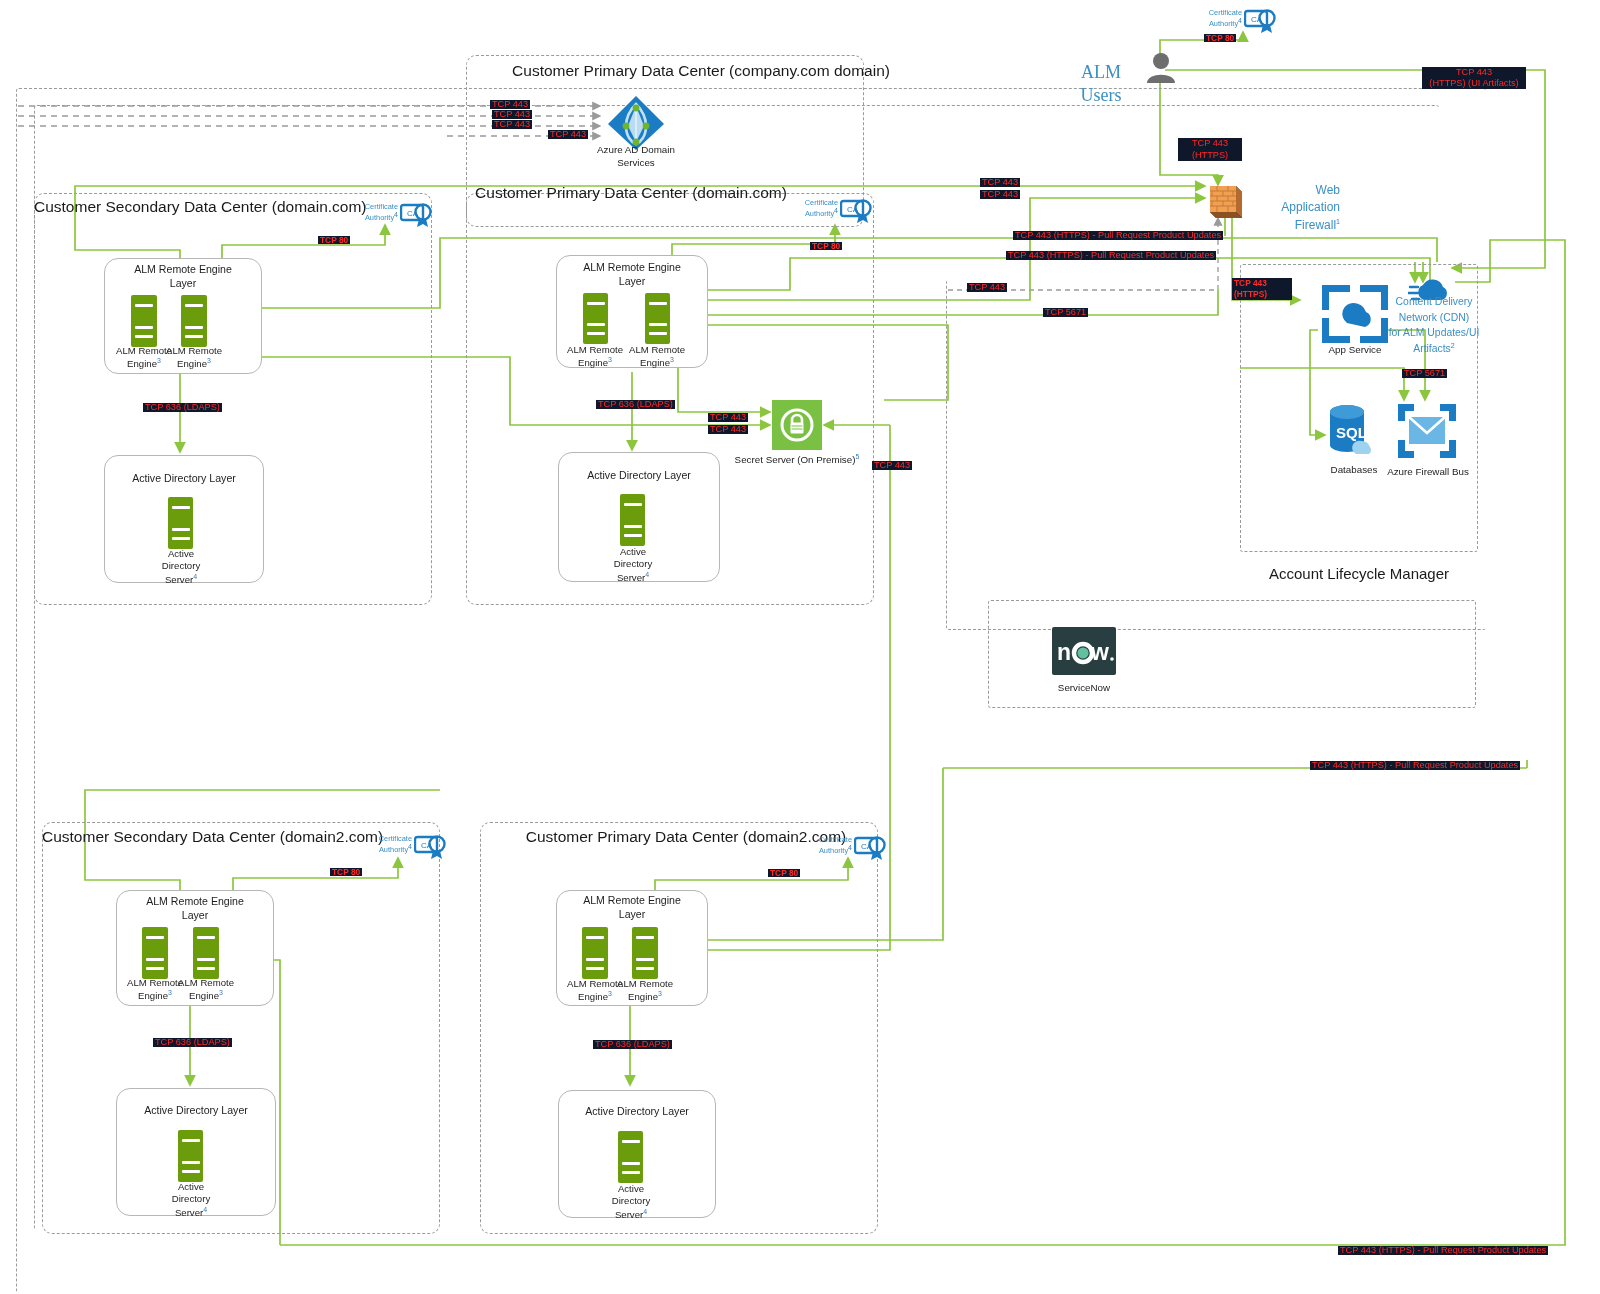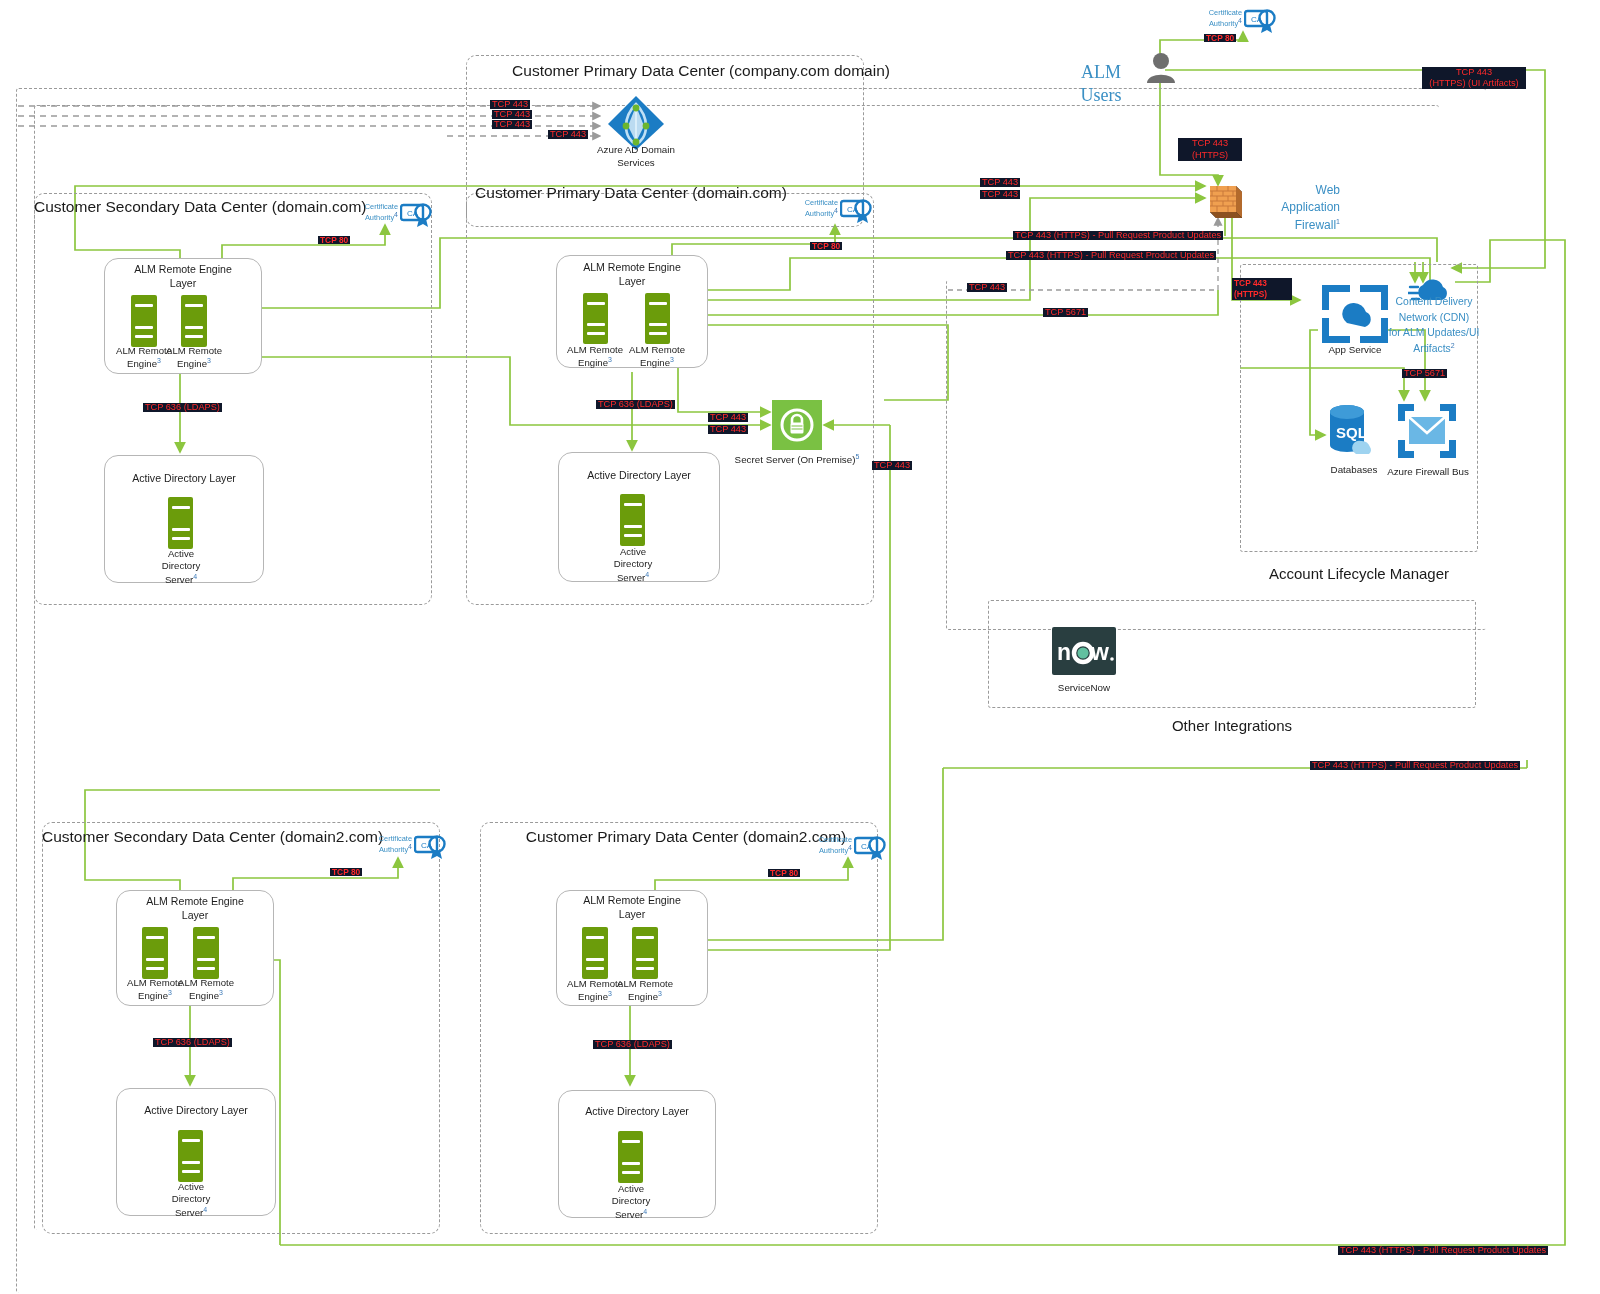--- a/index.html
+++ b/index.html
@@ -140,21 +140,20 @@
 
   <div class="zone rounded" style="left:480px;top:822px;width:398px;height:412px;"></div>
   <div class="zone-title" style="left:480px;top:828px;width:330px;padding-left:41px;">Customer Primary Data Center (domain2.com)</div>
 
   <div class="zone" style="left:946px;top:280px;width:540px;height:350px;border-top:none;border-right:none;"></div>
 
   <div class="zone" style="left:1240px;top:264px;width:238px;height:288px;"></div>
   <div class="cap big" style="left:1240px;top:548px;width:238px;margin-top:16px;">Account Lifecycle Manager</div>
 
   <div class="zone" style="left:988px;top:600px;width:488px;height:108px;"></div>
-  <div class="cap big" style="left:988px;top:716px;width:488px;">Other Integrations</div>
 
   <div class="icon" style="left:606px;top:94px;width:60px;height:58px;">
     <svg viewBox="0 0 60 58" width="60" height="58">
       <path d="M30,2 L58,30 L30,56 L2,30 Z" fill="#1b7cc4"></path>
       <path d="M30,10 C38,18 40,26 40,32 C40,42 35,48 30,50 C25,48 20,42 20,32 C20,26 22,18 30,10 Z" fill="none" stroke="#bfe0f5" stroke-width="2.6"></path>
       <path d="M30,12 L30,48" stroke="#e8f4fc" stroke-width="2"></path>
       <path d="M30,12 L22,32 L30,48 L38,32 Z" fill="#d7ecf9" opacity="0.85"></path>
       <circle cx="30" cy="14" r="3.4" fill="#6cb52d"></circle>
       <circle cx="20" cy="32" r="3.4" fill="#6cb52d"></circle>
       <circle cx="40" cy="32" r="3.4" fill="#6cb52d"></circle>

